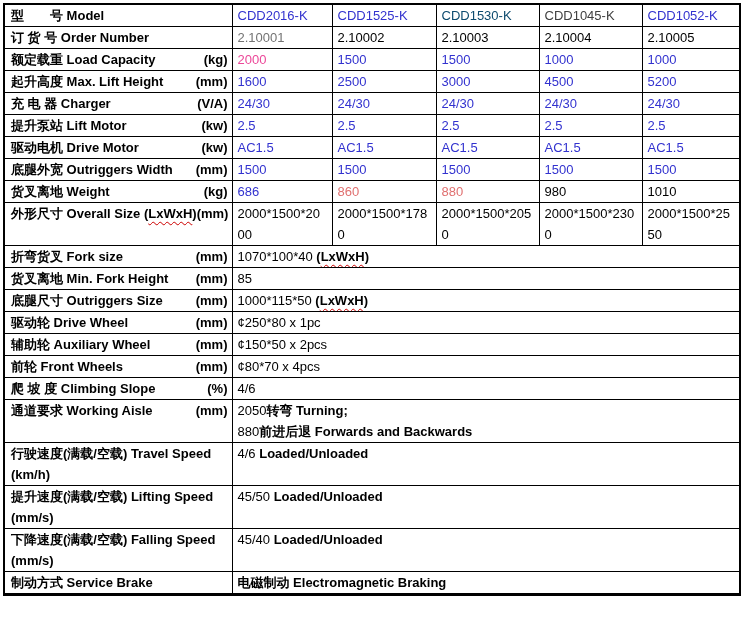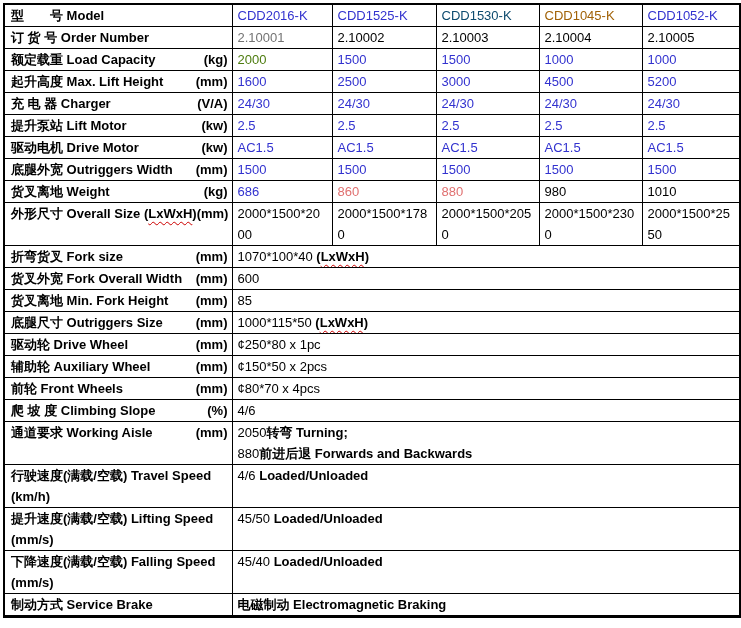--- a/index.html
+++ b/index.html
@@ -29,41 +29,41 @@
       <col style="width:98px">
     </colgroup>
     <tbody id="spec-tbody">
         <tr>
           <td class="lbl">
             <div><span>型　　号 Model</span></div>
           </td>
           <td style="color: rgb(50, 50, 207);">CDD2016-K</td>
           <td style="color: rgb(50, 50, 207);">CDD1525-K</td>
           <td style="color: #0c4a6e;">CDD1530-K</td>
-          <td style="color: #a16207;">CDD1045-K</td>
+          <td style="color: #404040;">CDD1045-K</td>
           <td style="color: rgb(50, 50, 207);">CDD1052-K</td>
         </tr>
         <tr>
           <td class="lbl">
             <div><span>订 货 号 Order Number</span></div>
           </td>
           <td style="color: #737373;">2.10001</td>
           <td style="color: rgb(0, 0, 0);">2.10002</td>
           <td style="color: rgb(0, 0, 0);">2.10003</td>
           <td style="color: rgb(0, 0, 0);">2.10004</td>
           <td style="color: rgb(0, 0, 0);">2.10005</td>
         </tr>
         <tr>
           <td class="lbl">
             <div class="lblflex">
               <span><span>额定载重 Load Capacity</span></span>
               <span>(kg)</span>
             </div>
           </td>
-          <td style="color: #4d7c0f;">2000</td>
+          <td style="color: #ec4899;">2000</td>
           <td style="color: rgb(50, 50, 207);">1500</td>
           <td style="color: rgb(50, 50, 207);">1500</td>
           <td style="color: rgb(50, 50, 207);">1000</td>
           <td style="color: rgb(50, 50, 207);">1000</td>
         </tr>
         <tr>
           <td class="lbl">
             <div class="lblflex">
               <span><span>起升高度 Max. Lift Height</span></span>
               <span>(mm)</span>
@@ -160,31 +160,20 @@
               <span>(mm)</span>
             </div>
           </td>
           <td colspan="5">
             <div><span>1070*100*40 </span><span class="b">(</span><span class="b sq">LxWxH</span><span class="b">)</span></div>
           </td>
         </tr>
         <tr>
           <td class="lbl">
             <div class="lblflex">
-              <span><span>货叉外宽 Fork Overall Width</span></span>
-              <span>(mm)</span>
-            </div>
-          </td>
-          <td colspan="5">
-            <div><span>600</span></div>
-          </td>
-        </tr>
-        <tr>
-          <td class="lbl">
-            <div class="lblflex">
               <span><span>货叉离地 Min. Fork Height</span></span>
               <span>(mm)</span>
             </div>
           </td>
           <td colspan="5">
             <div><span>85</span></div>
           </td>
         </tr>
         <tr>
           <td class="lbl">

